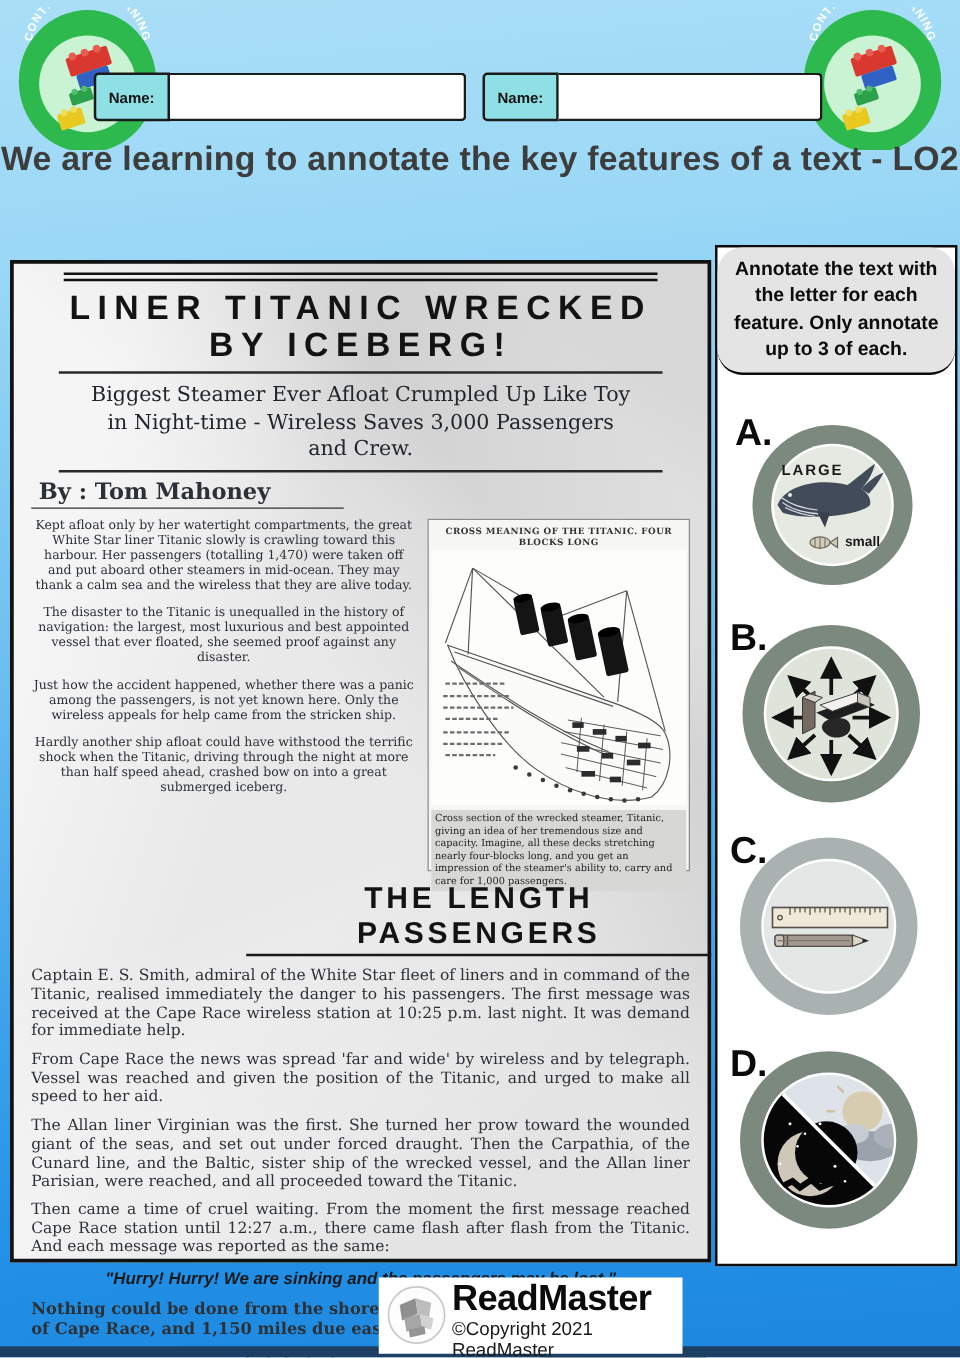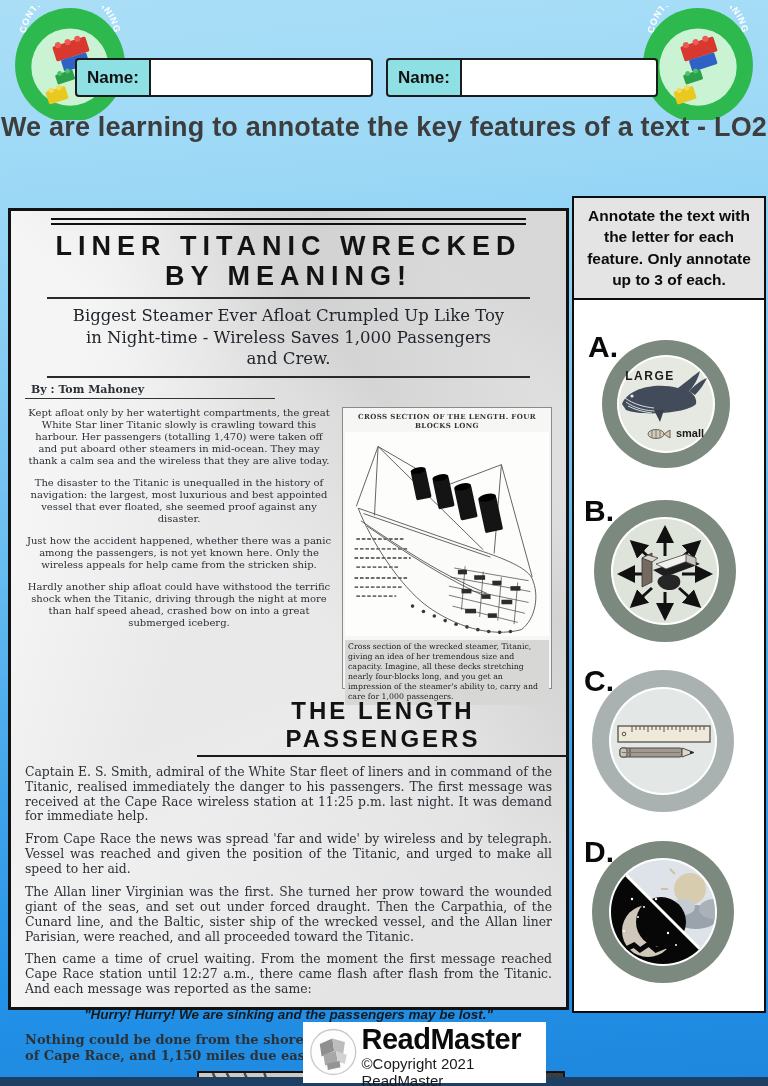--- a/index.html
+++ b/index.html
@@ -7,21 +7,21 @@
   .page {
     position:relative; width:768px; height:1086px; overflow:hidden;
     background:linear-gradient(175deg,#aadef7 0%,#9bd8f6 18%,#6fc0f0 45%,#3fa3ea 70%,#2190e6 88%,#1e86dd 100%);
   }
   
   .logo { position:absolute; top:6px; width:114px; height:114px; }
   .logo.left { left:13px; } .logo.right { right:13px; }
   .field { position:absolute; top:58px; display:flex; height:39px; }
   .field .lab {
     background:#8ee0e4; border:2px solid #1b1b1b; border-radius:4px 0 0 4px;
-    display:flex; align-items:center; padding:0 10px; font-weight:bold; font-size:17px; color:#111;text-align:right;
+    display:flex; align-items:center; padding:0 10px; font-weight:bold; font-size:12px; color:#111;text-align:right;
   }
   .field input {
     border:2px solid #1b1b1b; border-left:none; border-radius:0 4px 4px 0; width:100%;
     background:#fff; font-size:16px; padding:0 8px; outline:none;
   }
   .lo-title { position:absolute; top:112px; left:0; width:768px; text-align:center;
     font-size:27px; font-weight:bold; color:#3d3d3d; letter-spacing:.2px; }
   
   .paper {
     position:absolute; left:8px; top:208px; width:561px; height:802px;
@@ -32,40 +32,40 @@
       linear-gradient(316deg, rgba(120,120,120,.13) 0 18%, rgba(0,0,0,0) 42%),
       linear-gradient(52deg, rgba(0,0,0,0) 52%, rgba(130,130,130,.16) 72%, rgba(0,0,0,0) 86%),
       linear-gradient(160deg, rgba(0,0,0,0) 58%, rgba(255,255,255,.5) 82%);
     padding:5px 14px 8px 14px; font-family:"DejaVu Serif", serif;
   }
   .toprule { height:7px; border-top:2px solid #111; border-bottom:2px solid #111; margin:2px 26px 4px 26px; }
   .headline { text-align:center; font-family:"Liberation Sans", sans-serif; font-weight:800;
     font-size:27px; letter-spacing:6px; line-height:1.12; color:#131313; padding:2px 4px; }
   .rule { border-bottom:2px solid #2a2a2a; margin:4px 22px; }
   .subhead { text-align:center; font-size:16.5px; line-height:1.3; color:#20262c; padding:2px 44px; }
-  .byline { font-size:11px; font-weight:bold; padding:1px 0 2px 6px; border-bottom:1.5px solid #333; width:250px; }
+  .byline { font-size:18px; font-weight:bold; padding:1px 0 2px 6px; border-bottom:1.5px solid #333; width:250px; }
   .cols { display:flex; gap:9px; margin-top:8px; height:288px; }
   .colL { width:318px; font-size:10px; line-height:1.2;text-align:center; }
   .colL p { margin-bottom:10px; }
   .figurebox { width:212px; background:#f6f6f4; border:1px solid #8a8a8a; padding:2px; height:282px; }
   .figtitle { font-size:7px; font-weight:bold; text-align:center; letter-spacing:.4px; color:#333; padding:2px 0; }
   .figcap { font-size:7.8px; line-height:1.3; background:#d7d7d5; color:#222; padding:2px 3px; }
   .sec2head { margin:2px 0 2px 172px; width:372px; text-align:center; font-family:"Liberation Sans", sans-serif;
     font-weight:800; font-size:24px; letter-spacing:3px; color:#131313; border-bottom:2px solid #1a1a1a; padding-bottom:2px; }
   .sec2 p { font-size:12.4px; line-height:1.2; margin-top:8px; text-align:justify; }
   .quote { text-align:center; font-family:"Liberation Sans", sans-serif; font-style:italic; font-weight:bold;
     font-size:13.5px; margin-top:10px; color:#17191c; }
   .closing { font-weight:bold; font-size:13px; line-height:1.25; margin-top:10px; }
   .photorow { position:relative; height:132px; margin-top:6px; }
   .photo { position:absolute; left:172px; top:0; width:368px; height:128px; border:2px solid #111; }
   
   .panel { position:absolute; left:572px; top:196px; width:194px; height:817px;
     background:#fff; border:2px solid #0d0d0d; }
   .instruct { background:#e4e4e4; border-bottom:2px solid #0d0d0d; padding:7px 4px;
-    font-weight:bold; font-size:15.5px; text-align:center; line-height:1.38; color:#0c0c0c; }
+    font-weight:bold; font-size:15.5px; text-align:center; line-height:1.38; color:#0c0c0c;border-radius:20px; }
   .badge { position:absolute; }
   .bletter { position:absolute; font-weight:800; font-size:30px; color:#0a0a0a; z-index:3;
     font-family:"Liberation Sans", sans-serif; }
   
   .bottombar { position:absolute; left:0; bottom:0; width:768px; height:9px; background:#1c3f63; }
   .footbox { position:absolute; left:303px; top:1022px; width:243px; height:61px; background:#fff;
     display:flex; align-items:flex-start; padding:3px 6px; z-index:5; }
   .brandwrap { display:flex; flex-direction:column; align-items:flex-start; margin-left:4px; }
   .brand { font-size:29px; font-weight:600; color:#0b0b0b; letter-spacing:-.5px; line-height:1; }
   .copyr { font-size:15px; color:#1a1a1a; margin-top:1px; }
@@ -128,35 +128,35 @@
   </div>
   <div class="field" style="left:386px; width:272px;">
     <div class="lab">Name:</div>
     <input type="text" style="">
   </div>
 
   <div class="lo-title">We are learning to annotate the key features of a text - LO2</div>
 
   <div class="paper">
     <div class="toprule"></div>
-    <div class="headline">LINER TITANIC WRECKED BY MEANING!</div>
+    <div class="headline">LINER TITANIC WRECKED BY ICEBERG!</div>
     <div class="rule"></div>
-    <div class="subhead">Biggest Steamer Ever Afloat Crumpled Up Like Toy in Night-time - Wireless Saves 1,000 Passengers and Crew.</div>
+    <div class="subhead">Biggest Steamer Ever Afloat Crumpled Up Like Toy in Night-time - Wireless Saves 3,000 Passengers and Crew.</div>
     <div class="rule"></div>
     <div class="byline">By : Tom Mahoney</div>
 
     <div class="cols">
       <div class="colL">
         <p>Kept afloat only by her watertight compartments, the great White Star liner Titanic slowly is crawling toward this harbour. Her passengers (totalling 1,470) were taken off and put aboard other steamers in mid-ocean. They may thank a calm sea and the wireless that they are alive today.</p>
         <p>The disaster to the Titanic is unequalled in the history of navigation: the largest, most luxurious and best appointed vessel that ever floated, she seemed proof against any disaster.</p>
         <p>Just how the accident happened, whether there was a panic among the passengers, is not yet known here. Only the wireless appeals for help came from the stricken ship.</p>
         <p>Hardly another ship afloat could have withstood the terrific shock when the Titanic, driving through the night at more than half speed ahead, crashed bow on into a great submerged iceberg.</p>
       </div>
       <div class="figurebox">
-        <div class="figtitle">CROSS SECTION OF THE LENGTH. FOUR BLOCKS LONG</div>
+        <div class="figtitle">CROSS MEANING OF THE TITANIC. FOUR BLOCKS LONG</div>
         <svg width="204" height="204" viewBox="0 0 220 225" style="background:#fdfdfc">
           <g stroke="#555" stroke-width="1" fill="none">
             <path d="M12,84 L150,132 C180,142 200,152 204,162 C212,180 208,206 192,218 C158,227 118,214 88,192 C58,170 26,120 12,84 Z" fill="#fbfbf9"></path>
             <path d="M18,90 L158,138"></path>
             <path d="M15,98 C60,128 104,158 154,178"></path>
             <path d="M22,104 C66,134 108,162 158,184"></path>
             <path d="M34,16 L30,92"></path>
               <path d="M170,36 L162,134"></path>
             <path d="M34,16 L10,82"></path>
               <path d="M34,16 L82,44"></path>
@@ -229,21 +229,21 @@
             <circle cx="168" cy="221" r="2"></circle>
               <circle cx="180" cy="220" r="2"></circle>
           </g>
         </svg>
         <div class="figcap">Cross section of the wrecked steamer, Titanic, giving an idea of her tremendous size and capacity. Imagine, all these decks stretching nearly four-blocks long, and you get an impression of the steamer's ability to, carry and care for 1,000 passengers.</div>
       </div>
     </div>
 
     <div class="sec2head">THE LENGTH PASSENGERS</div>
     <div class="sec2">
-      <p>Captain E. S. Smith, admiral of the White Star fleet of liners and in command of the Titanic, realised immediately the danger to his passengers. The first message was received at the Cape Race wireless station at 11:25 p.m. last night. It was demand for immediate help.</p>
+      <p>Captain E. S. Smith, admiral of the White Star fleet of liners and in command of the Titanic, realised immediately the danger to his passengers. The first message was received at the Cape Race wireless station at 10:25 p.m. last night. It was demand for immediate help.</p>
       <p>From Cape Race the news was spread 'far and wide' by wireless and by telegraph. Vessel was reached and given the position of the Titanic, and urged to make all speed to her aid.</p>
       <p>The Allan liner Virginian was the first. She turned her prow toward the wounded giant of the seas, and set out under forced draught. Then the Carpathia, of the Cunard line, and the Baltic, sister ship of the wrecked vessel, and the Allan liner Parisian, were reached, and all proceeded toward the Titanic.</p>
       <p>Then came a time of cruel waiting. From the moment the first message reached Cape Race station until 12:27 a.m., there came flash after flash from the Titanic. And each message was reported as the same:</p>
       <div class="quote">"Hurry! Hurry! We are sinking and the passengers may be lost."</div>
       <div class="closing">Nothing could be done from the shore. The Titanic lay 450 miles south of Cape Race, and 1,150 miles due east of New York.</div>
     </div>
 
     <div class="photorow">
 
       <svg class="photo" viewBox="0 0 368 128" preserveAspectRatio="none">

